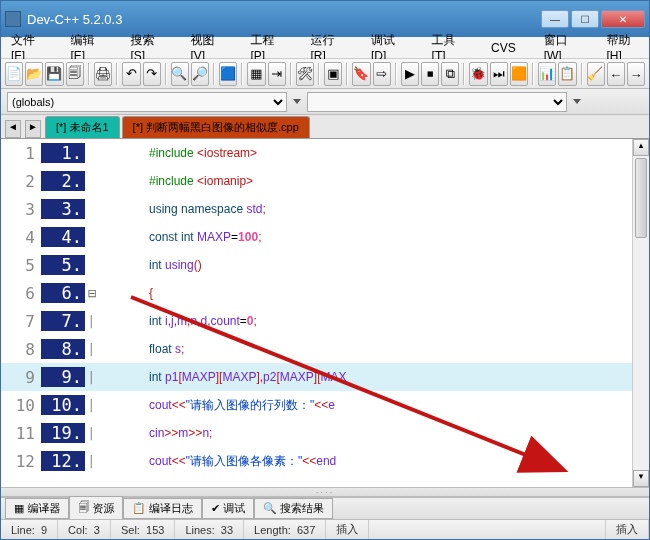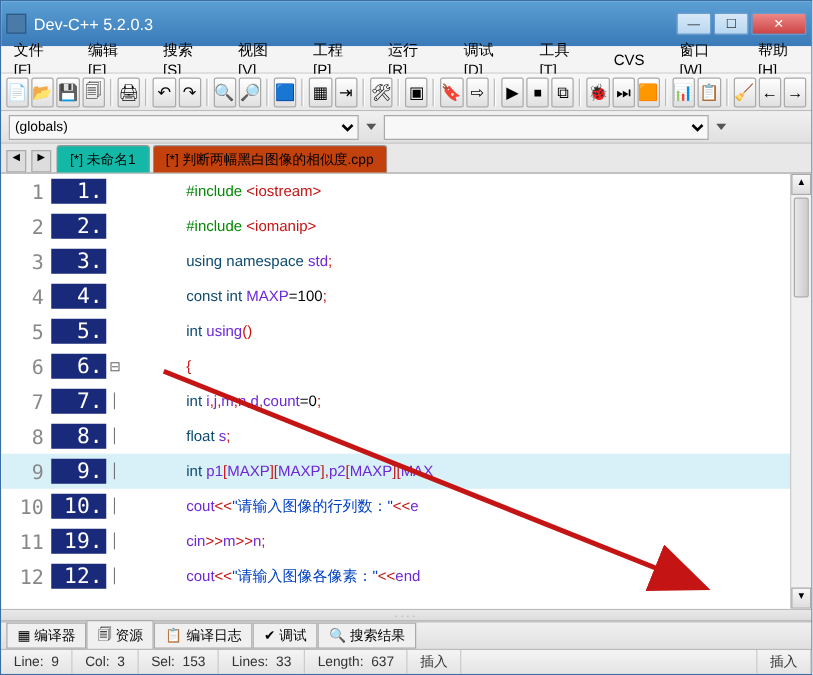--- a/index.html
+++ b/index.html
@@ -25,21 +25,21 @@
 .editor-area { flex: 1; display: flex; background: #fff; overflow: hidden; position: relative; }
 .line { display: flex; height: 28px; align-items: center; }
 .ln-out { width: 40px; text-align: right; padding-right: 6px; color: #888; font-family: Consolas, monospace; font-size: 16px; }
 .ln-in { width: 44px; background: #1a2a7a; color: white; text-align: right; padding-right: 3px; font-family: Consolas, monospace; font-size: 17px; }
 .fold { width: 14px; text-align: center; color: #666; font-size: 11px; }
 .codetxt { padding-left: 2px; margin-left: 48px; }
 .line.hl { background: #d8f0f8; }
 .kw { font-weight: normal; color: #0c4a6e; }
 .dir { color: #068806; }
 .inc { color: #c41414; }
-.num { color: #000000; }
+.num { color: #ec4899; font-weight: bold; }
 .sym { color: #c41414; }
 .str { color: #0040c0; }
 .ident { color: #6d28d9; }
 .op { color: #000; }
 .arrow-svg { position: absolute; top: 0; left: 0; pointer-events: none; }
 .scrollbar-v { width: 17px; background: #f0f0f0; border-left: 1px solid #ccc; display: flex; flex-direction: column; }
 .sb-btn { height: 17px; background: linear-gradient(#f8f8f8, #ddd); border: 1px solid #aaa; font-size: 9px; text-align: center; }
 .sb-thumb { height: 80px; background: linear-gradient(90deg, #e8e8e8, #ccc); border: 1px solid #aaa; margin: 2px; border-radius: 2px; }
 .hsplit-row { height: 10px; background: linear-gradient(#e8e8e8,#ddd); border-top: 1px solid #bbb; border-bottom: 1px solid #bbb; display:flex; align-items:center; justify-content:center; color:#999; font-size:8px; letter-spacing:2px;}
 .bottabs { height: 22px; background: linear-gradient(#f0f0f0, #e0e0e0); display: flex; align-items: center; padding: 0 4px; gap: 0; border-top: 1px solid #bbb; }

